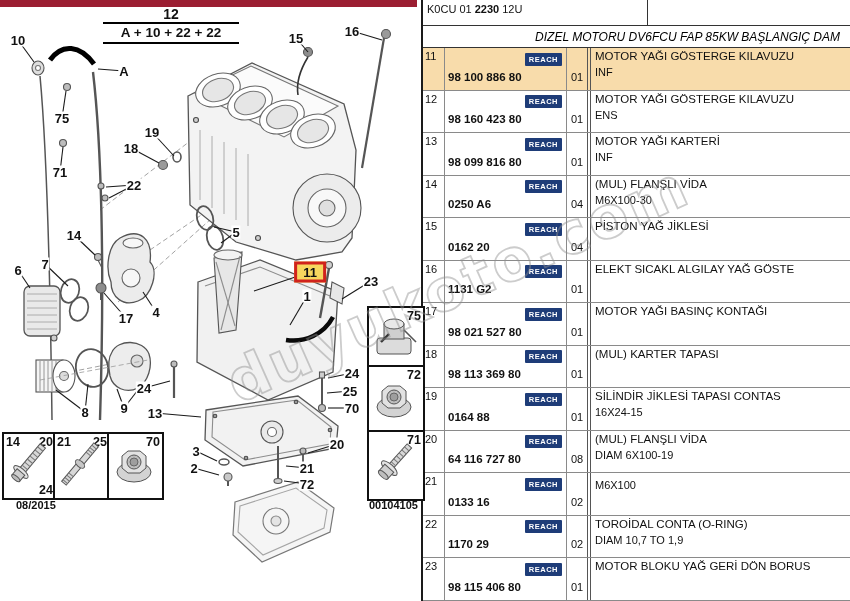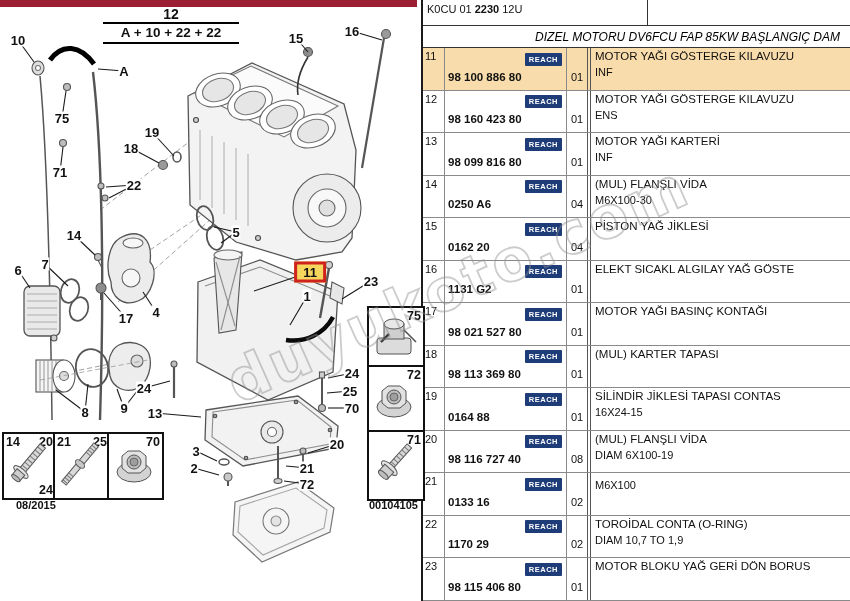--- a/index.html
+++ b/index.html
@@ -512,21 +512,21 @@
     <div class="c-qty">01</div>
     <div class="c-desc">
       <div class="d1">SİLİNDİR JİKLESİ TAPASI CONTAS</div>
       <div class="d2">16X24-15</div>
     </div>
   </div>
 
   <div class="trow">
     <div class="c-ref">20</div>
     <div class="c-part">
-      <span class="pn">98 116 727 40</span>
+      <span class="pn">64 116 727 80</span>
       <span class="reach">REACH</span>
     </div>
     <div class="c-qty">08</div>
     <div class="c-desc">
       <div class="d1">(MUL) FLANŞLI VİDA</div>
       <div class="d2">DIAM 6X100-19</div>
     </div>
   </div>
 
   <div class="trow">

